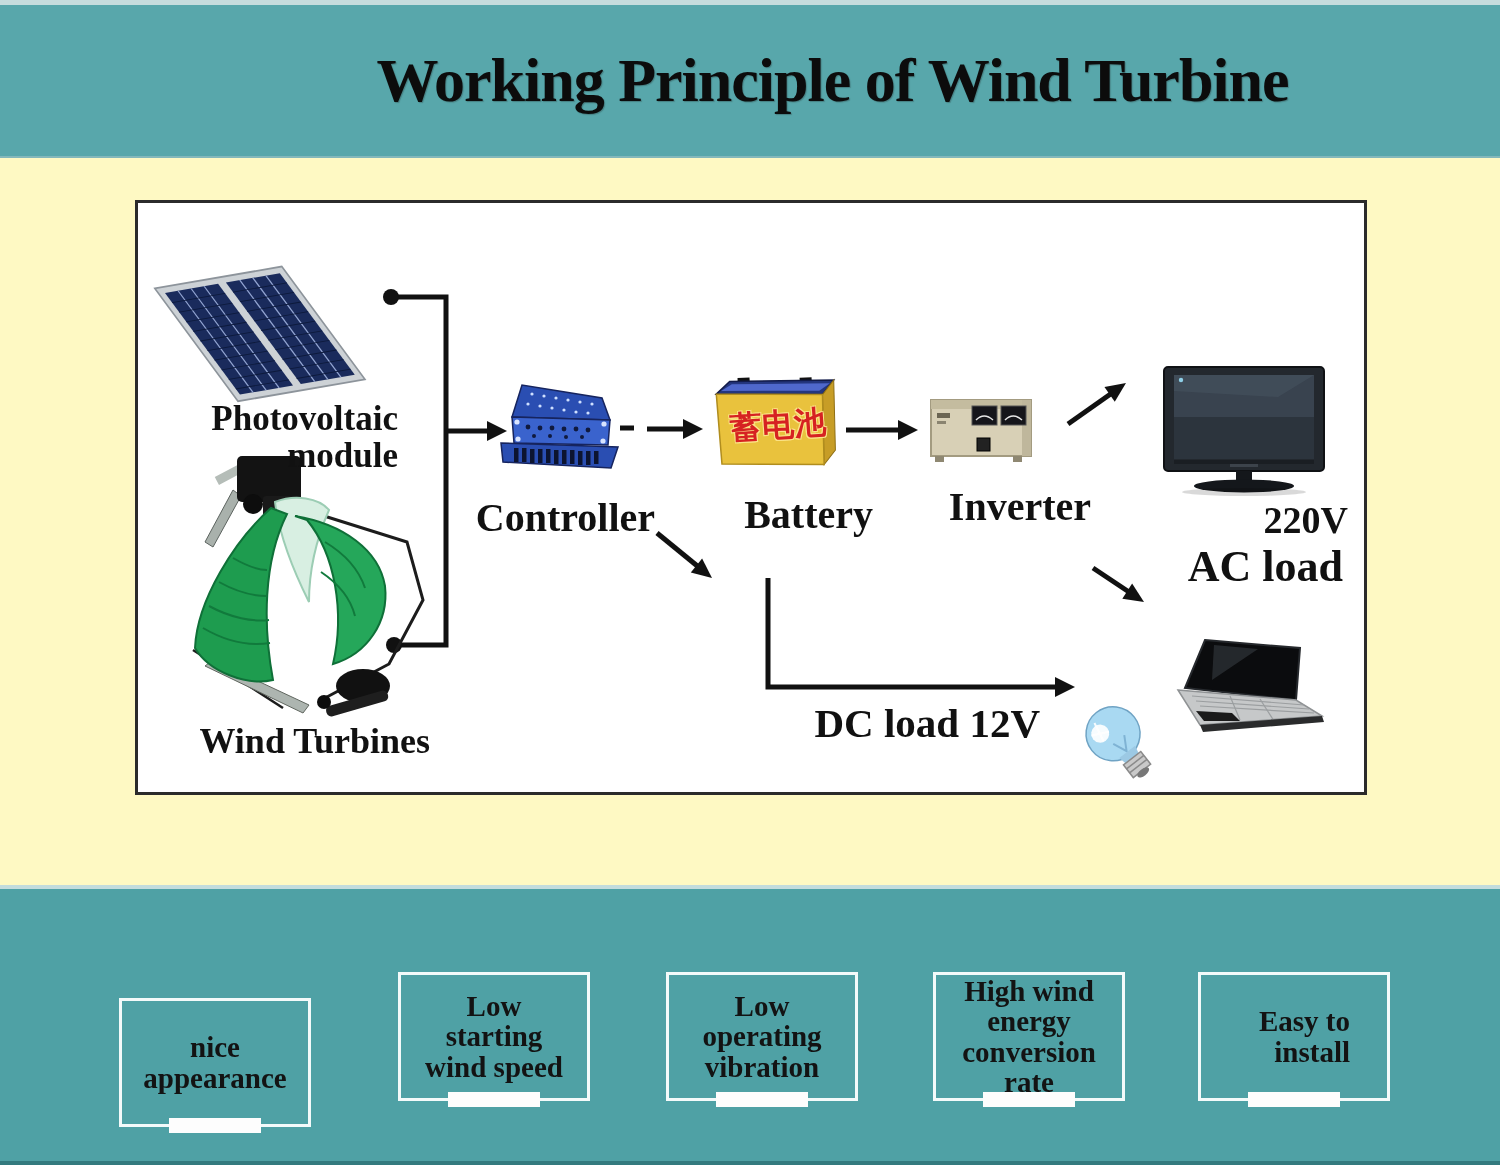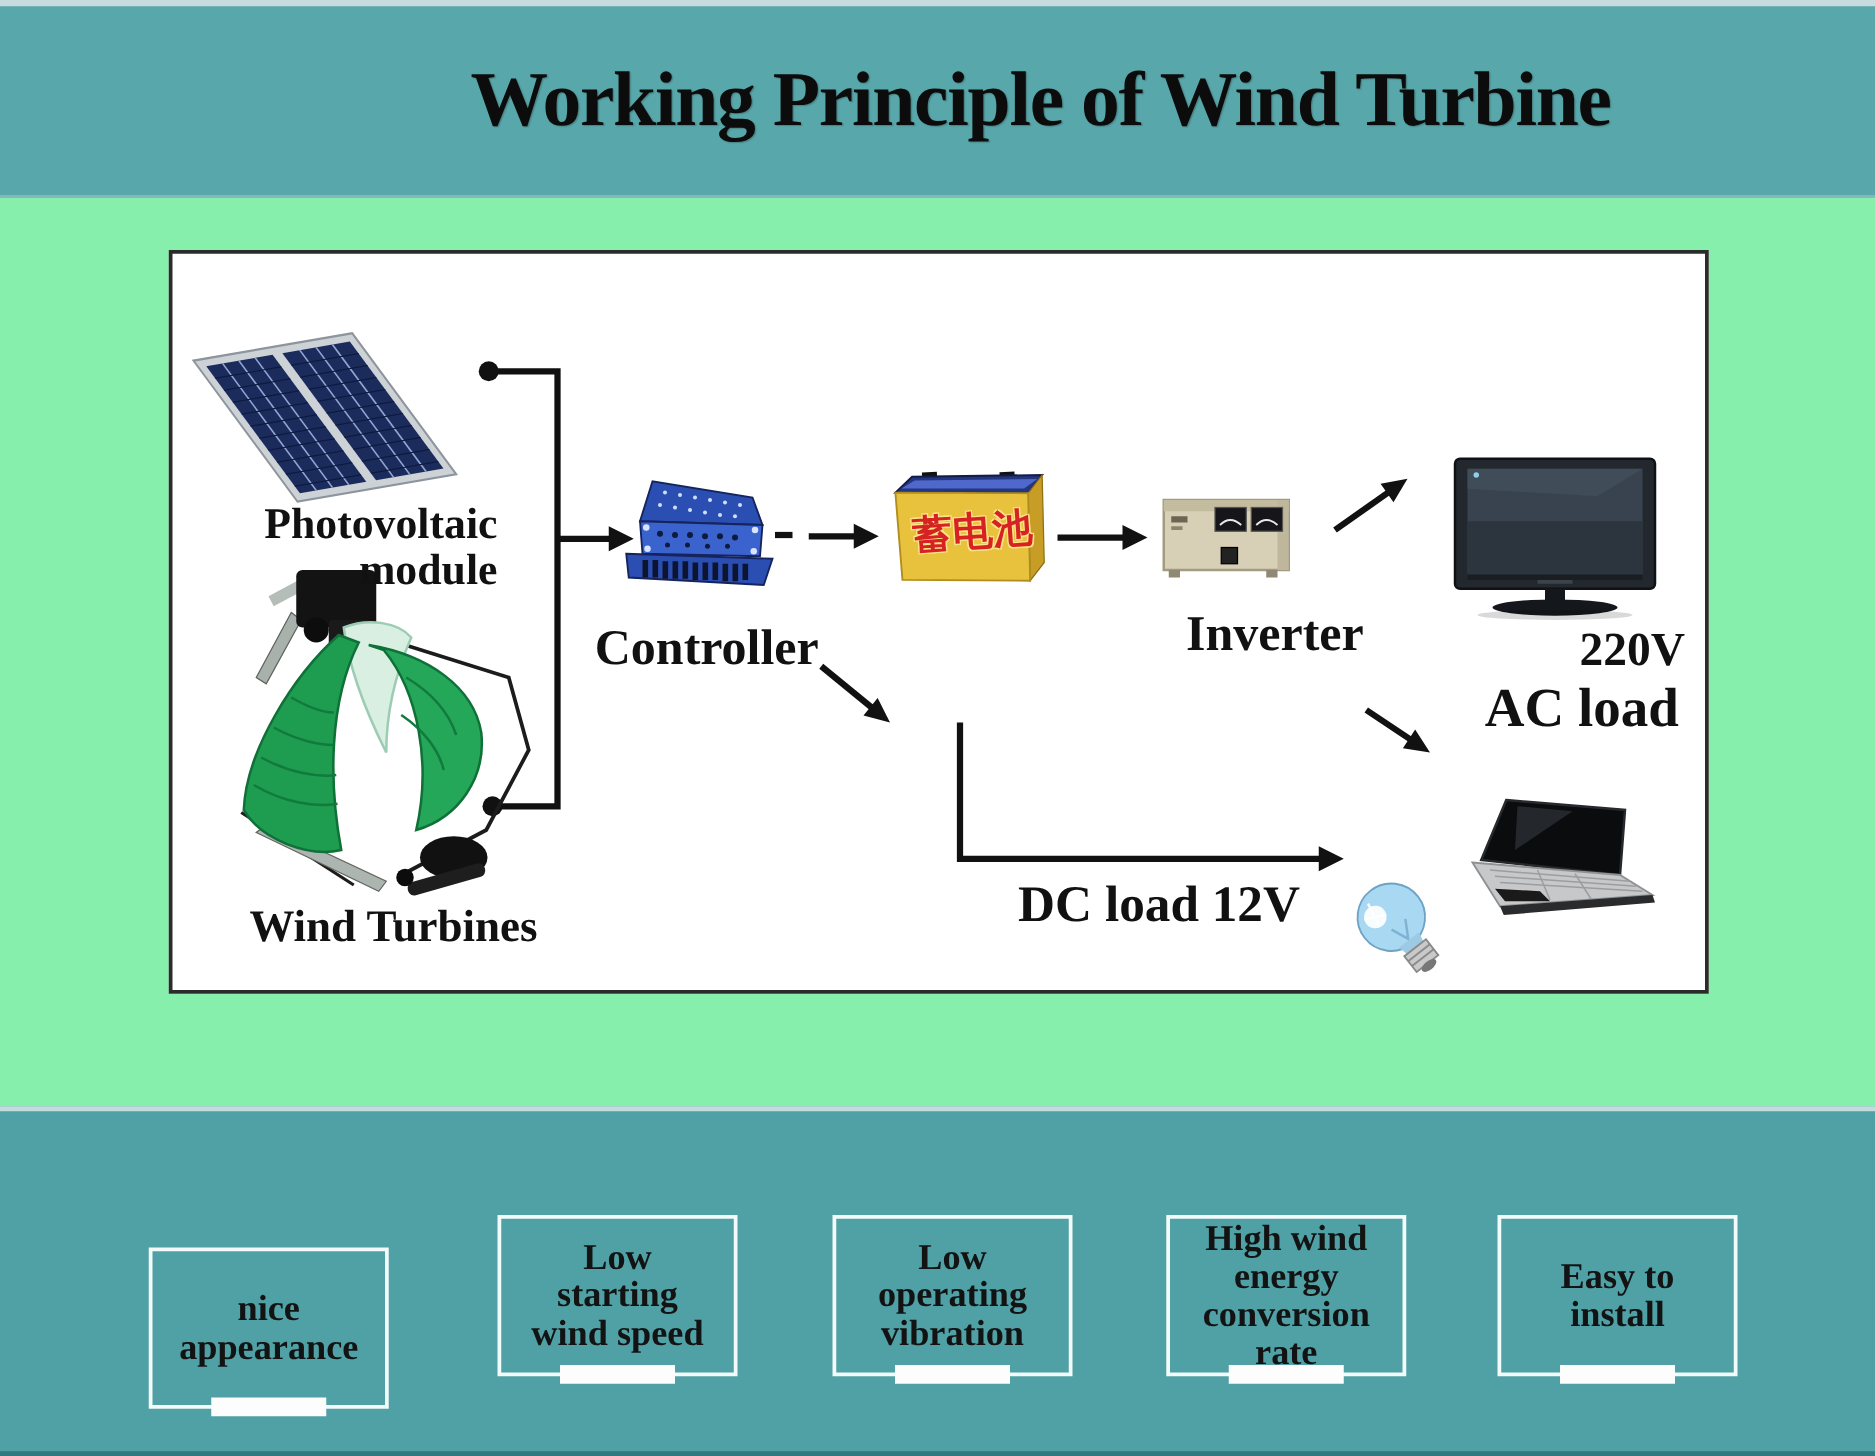--- a/index.html
+++ b/index.html
@@ -1,19 +1,19 @@
 <!DOCTYPE html>
 <html><head>
 <meta charset="utf-8">
 <style>
   * { margin:0; padding:0; box-sizing:border-box; }
   html,body { background:#ffffff; }
   .page {
     position:relative; width:1500px; height:1165px;
-    background:#86efac; overflow:hidden;
+    background:#fef9c3; overflow:hidden;
     font-family:"Liberation Serif","DejaVu Serif",serif;
     color:#141414;
   }
   
   .banner-top {
     position:absolute; left:0; top:0; width:1500px; height:158px;
     background:#58a7ab;
     border-top:5px solid #c6dcdd;
     border-bottom:2px solid #83b8bb;
     display:flex; align-items:center;
@@ -71,21 +71,21 @@
     display:flex; align-items:center; justify-content:center;
   }
   .feature-box .txt {
     font-size:29px; font-weight:bold; color:#131313; text-align:center;
     line-height:1.05;
   }
   .fb-1 { left:119px;margin-top:26px; }  .fb-1 .txt { width:172px; }
   .fb-2 { left:398px; }  .fb-2 .txt { width:140px; }
   .fb-3 { left:666px; }  .fb-3 .txt { width:142px; }
   .fb-4 { left:933px; }  .fb-4 .txt { width:172px; }
-  .fb-5 { left:1198px; } .fb-5 .txt { width:112px; text-align:center; }
+  .fb-5 { left:1198px; } .fb-5 .txt { width:112px; text-align:right; }
   .feature-box .bar {
     position:absolute; bottom:-9px; left:50%; transform:translateX(-50%);
     width:92px; height:15px; background:#fdfdfd;
   }
 </style>
 </head>
 <body>
 
 <div class="page">
 
@@ -299,20 +299,21 @@
       <rect x="27" y="63" width="22" height="16" fill="#c9c9c9" stroke="#8a8a8a" stroke-width="1.5"></rect>
       <line x1="27" y1="68" x2="49" y2="68" stroke="#8a8a8a" stroke-width="1.5"></line>
       <line x1="27" y1="73" x2="49" y2="73" stroke="#8a8a8a" stroke-width="1.5"></line>
       <ellipse cx="38" cy="81" rx="7" ry="3.5" fill="#777777"></ellipse>
     </g>
   </svg>
 
   <div class="lbl lbl-pv">Photovoltaic module</div>
   <div class="lbl lbl-wind">Wind Turbines</div>
   <div class="lbl lbl-ctrl">Controller</div>
+  <div class="lbl lbl-batt">Battery</div>
   <div class="lbl lbl-inv">Inverter</div>
   <div class="lbl lbl-220v">220V</div>
   <div class="lbl lbl-acload">AC load</div>
   <div class="lbl lbl-dcload">DC load 12V</div>
 
   <footer class="banner-bottom">
     <div class="feature-box fb-1">
       <span class="txt">nice appearance</span>
       <span class="bar"></span>
     </div>

